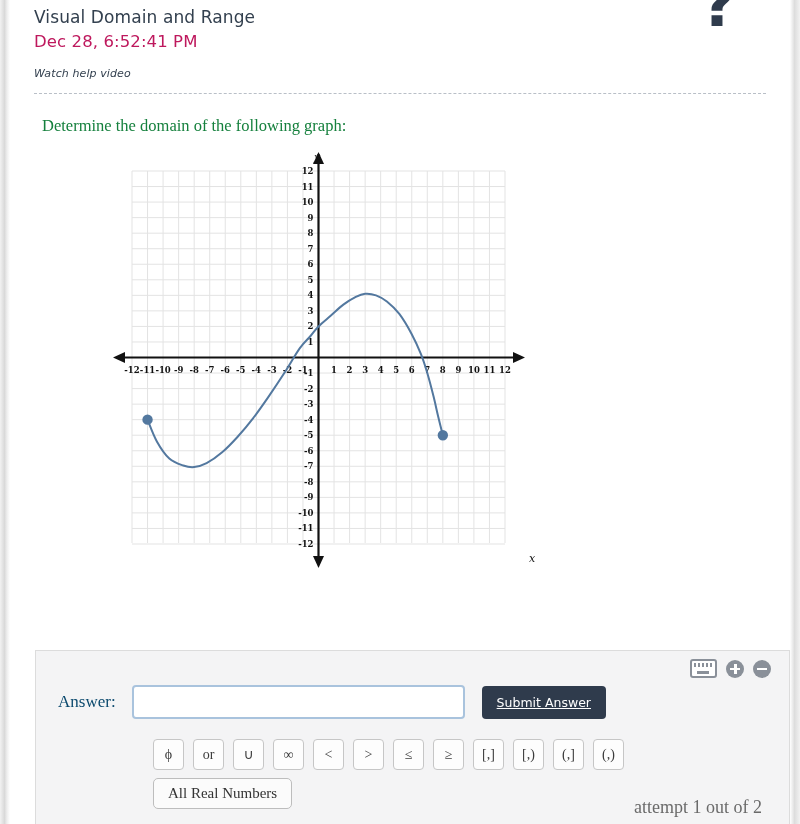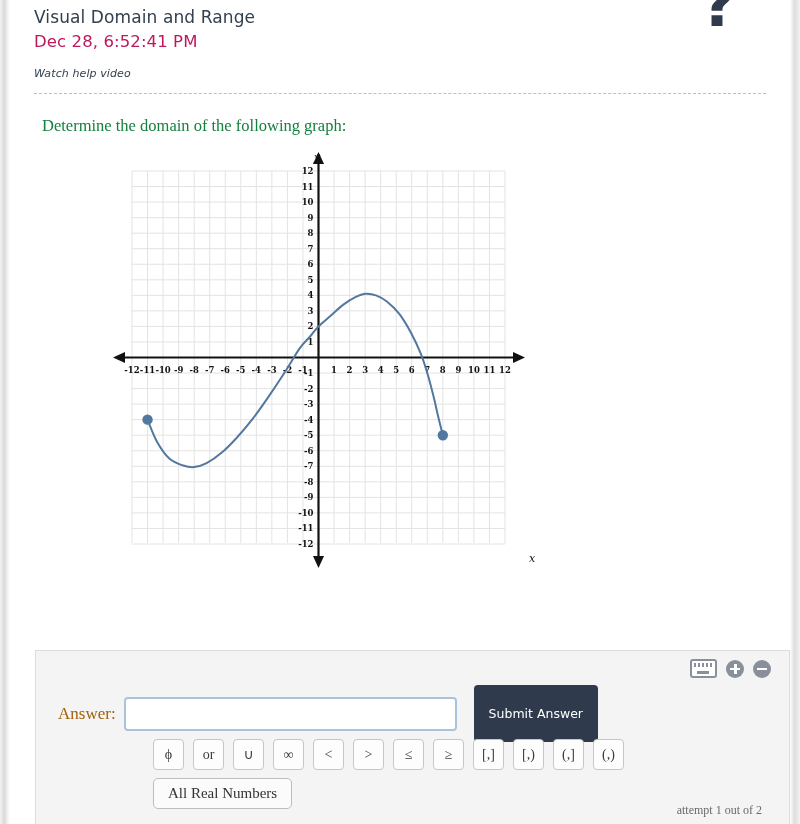--- a/index.html
+++ b/index.html
@@ -159,47 +159,48 @@
   .answer-row {
     position: absolute;
     left: 22px;
     top: 34px;
     display: flex;
     align-items: center;
   }
   .answer-label {
     font-family: "Liberation Serif", serif;
     font-size: 17px;
-    color: #a16207;
-    margin-right: 8px;
+    color: #0c4a6e;
+    margin-right: 16px;
   }
   .answer-input {
     width: 333px;
     height: 34px;
     border: 2px solid #a9c3dd;
     border-radius: 4px;
     background: #ffffff;
     box-sizing: border-box;
     padding: 0 8px;
     font-family: "Liberation Serif", serif;
     font-size: 15px;
     color: #222;
     outline: none;
   }
   .submit-btn {
     margin-left: 17px;
     background: #2f3b4c;
     color: #ffffff;
     border: none;
     border-radius: 4px;
-    padding: 21px 15px;
+    padding: 9px 15px;
     font-family: "DejaVu Sans", sans-serif;
     font-size: 12.5px;
     cursor: pointer;
     white-space: nowrap;
+    text-decoration: underline;
   }
 
   .symbol-row {
     position: absolute;
     left: 117px;
     top: 88px;
     display: flex;
     gap: 9px;
   }
   .sym-btn {
@@ -230,21 +231,21 @@
     font-size: 15px;
     color: #333333;
     padding: 6px 14px;
     cursor: pointer;
   }
   .attempt {
     position: absolute;
     right: 27px;
     bottom: 6px;
     font-family: "Liberation Serif", serif;
-    font-size: 12px;
+    font-size: 18px;
     color: #6a6a6a;
   }
 </style>
 </head>
 <body>
 
 <div class="gutter-left"></div>
 <div class="gutter-right"></div>
 
 <div class="page">

